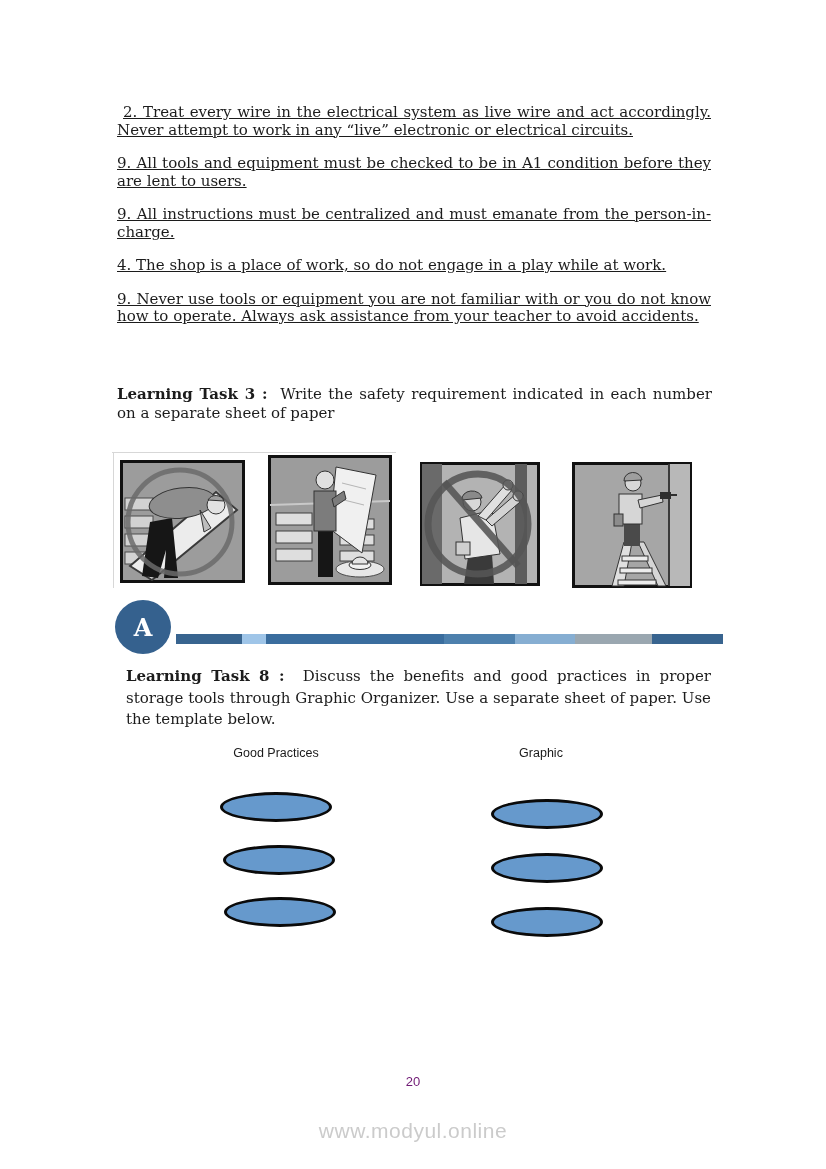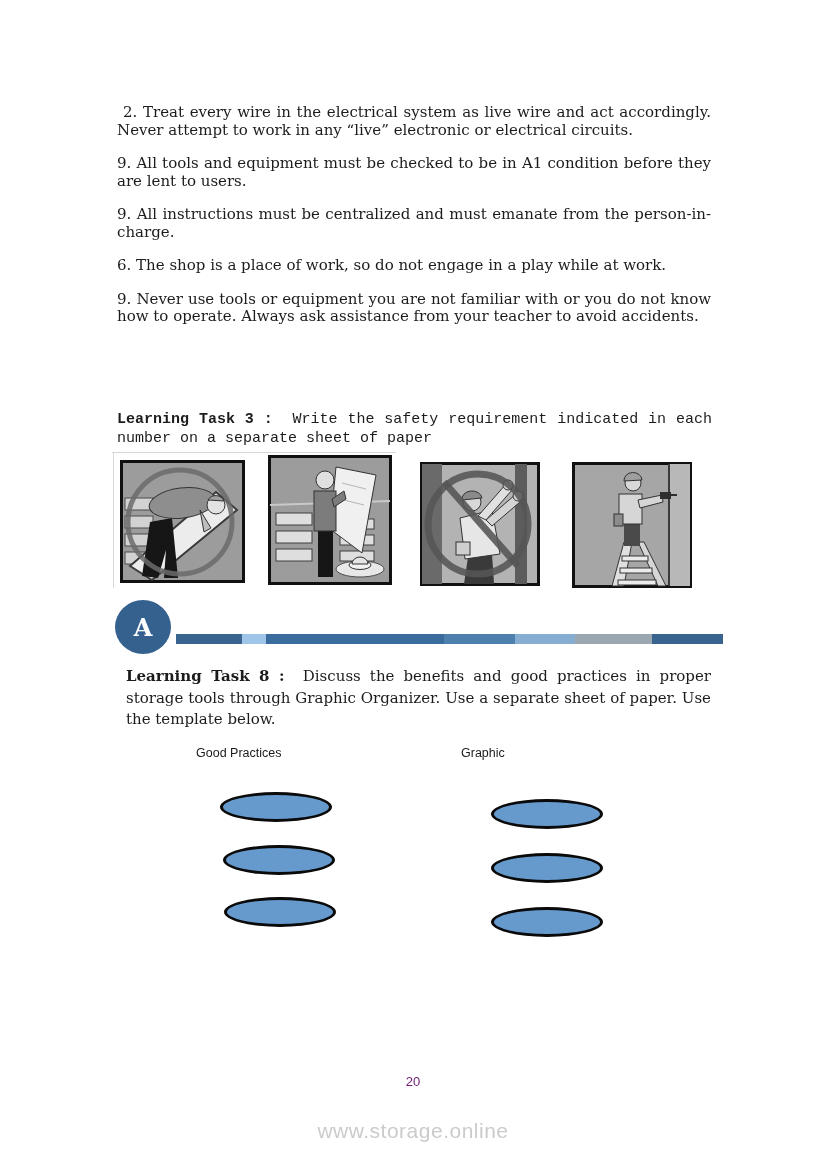--- a/index.html
+++ b/index.html
@@ -9,29 +9,29 @@
     background:#ffffff;
     overflow:hidden;
     font-family:"DejaVu Serif", serif;
     color:#1c1c1c;
   }
   
   .rules{
     position:absolute;left:117px;top:104px;width:594px;
     font-size:15px;line-height:17.5px;text-align:justify;
   }
-  .rules p{margin:0 0 16px 0;}
+  .rules p{margin:0 0 16px 0;text-decoration:underline;}
   .rules p.indent{text-indent:6px;}
   
   .task{
     position:absolute;left:117px;width:595px;
     font-size:15px;text-align:justify;margin:0;
   }
   .task b{font-weight:bold;}
-  .task-3{top:410px;line-height:19px;font-family:Liberation Mono, monospace;}
+  .task-3{top:385px;line-height:19px;}
   .task-4{left:126px;top:666px;width:585px;line-height:21.5px;}
   
   .image-strip{position:absolute;left:112px;top:452px;width:612px;height:138px;}
   .frame-line-top{position:absolute;left:0;top:0;width:284px;height:1px;background:#d7d7d7;}
   .frame-line-left{position:absolute;left:1px;top:0;width:1px;height:136px;background:#d7d7d7;}
   .illus{position:absolute;}
   .illus svg{display:block;}
   .illus-1{left:8px;top:8px;}
   .illus-2{left:156px;top:3px;}
   .illus-3{left:308px;top:10px;}
@@ -53,21 +53,21 @@
       #4d80ad 49%, #4d80ad 62%,
       #86aed2 62%, #86aed2 73%,
       #9aa7b0 73%, #9aa7b0 87%,
       #38648f 87%, #38648f 100%);
   }
   
   .organizer-title{
     position:absolute;
     font-family:"Liberation Sans", sans-serif;
     font-size:12.5px;color:#1a1a1a;
-    width:160px;text-align:left;
+    width:160px;text-align:center;
   }
   .title-left{left:196px;top:746px;}
   .title-right{left:461px;top:746px;}
   .oval{
     position:absolute;width:106px;height:24px;
     background:#6699cc;border:3px solid #0a0a0a;border-radius:50%;
   }
   .oval-l1{left:220px;top:792px;}
   .oval-l2{left:223px;top:845px;}
   .oval-l3{left:224px;top:897px;}
@@ -87,21 +87,21 @@
 </style>
 </head>
 <body>
 
 <div class="page">
 
   <div class="rules">
     <p class="indent">2. Treat every wire in the electrical system as live wire and act accordingly. Never attempt to work in any “live” electronic or electrical circuits.</p>
     <p>9. All tools and equipment must be checked to be in A1 condition before they are lent to users.</p>
     <p>9. All instructions must be centralized and must emanate from the person-in-charge.</p>
-    <p>6. The shop is a place of work, so do not engage in a play while at work.</p>
+    <p>4. The shop is a place of work, so do not engage in a play while at work.</p>
     <p>9. Never use tools or equipment you are not familiar with or you do not know how to operate. Always ask assistance from your teacher to avoid accidents.</p>
   </div>
 
   <p class="task task-3"><b>Learning Task 3 :</b>&nbsp; <span>Write the safety requirement indicated in each number on a separate sheet of paper</span></p>
 
   <div class="image-strip">
     <div class="frame-line-top"></div>
     <div class="frame-line-left"></div>
 
     <div class="illus illus-1">
@@ -196,15 +196,15 @@
   <div class="organizer-title title-right">Graphic</div>
 
   <div class="oval oval-l1"></div>
   <div class="oval oval-l2"></div>
   <div class="oval oval-l3"></div>
   <div class="oval oval-r1"></div>
   <div class="oval oval-r2"></div>
   <div class="oval oval-r3"></div>
 
   <div class="page-number">20</div>
-  <div class="watermark">www.storage.online</div>
+  <div class="watermark">www.modyul.online</div>
 
 </div>
 
 </body></html>

